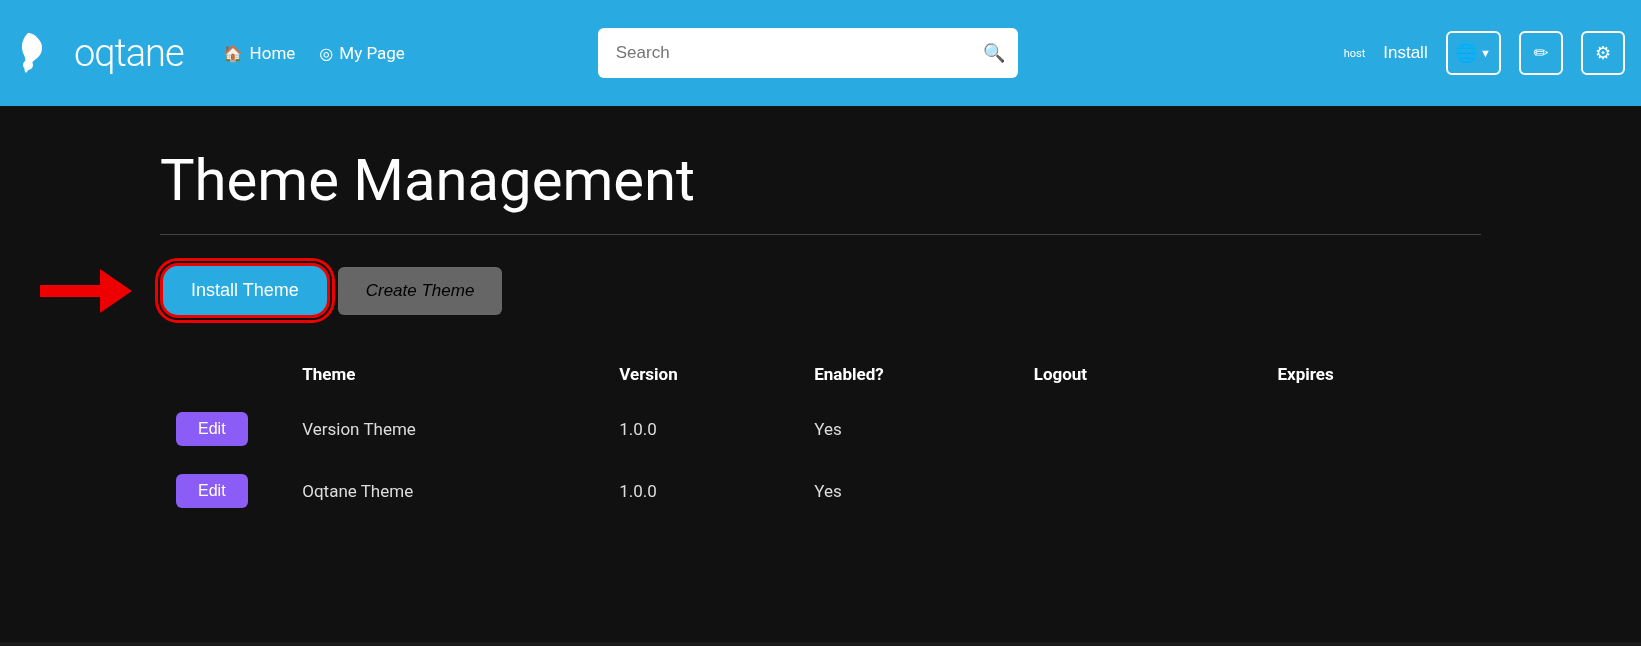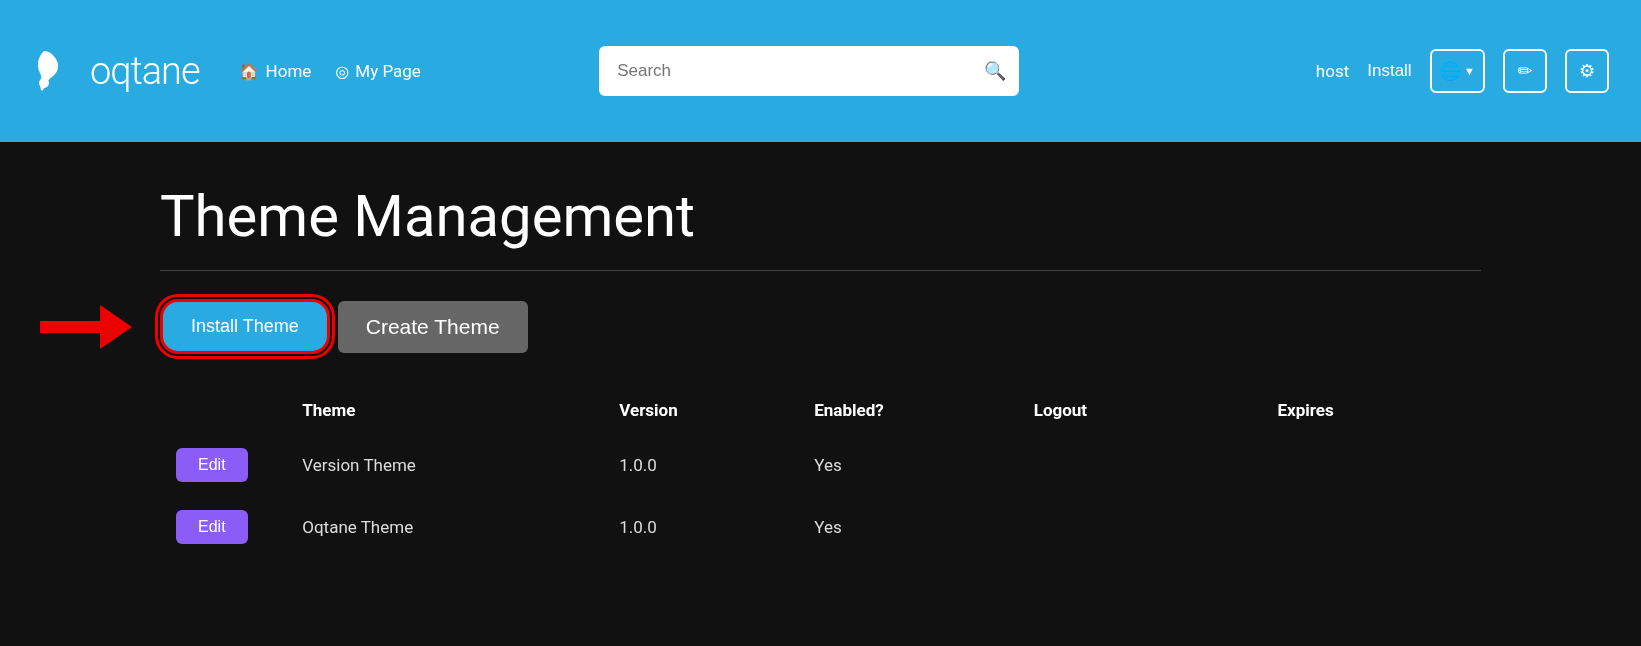--- a/index.html
+++ b/index.html
@@ -1,24 +1,24 @@
 <!DOCTYPE html>
 <html><head>
   <meta charset="utf-8">
   <style>
     * { margin: 0; padding: 0; box-sizing: border-box; }
     body { font-family: -apple-system, BlinkMacSystemFont, 'Segoe UI', Roboto, sans-serif; background: #1a1a1a; color: #fff; width: 1641px; min-height: 646px; }
 
     
     .header {
       background: #29abe2;
-      height: 142px;
-      display: flex;
-      align-items: center;
-      padding: 0 32px;
+      height: 106px;
+      display: flex;
+      align-items: center;
+      padding: 0 16px;
       gap: 20px;
     }
     .logo-area {
       display: flex;
       align-items: center;
       gap: 10px;
       margin-right: 20px;
     }
     .logo-icon {
       width: 48px;
@@ -76,21 +76,21 @@
       font-size: 18px;
     }
     .header-right {
       display: flex;
       align-items: center;
       gap: 18px;
       margin-left: auto;
     }
     .host-text {
       color: #fff;
-      font-size: 17px;
+      font-size: 11px;
     }
     .logout-btn {
       color: #fff;
       font-size: 17px;
       background: none;
       border: none;
       cursor: pointer;
     }
     .icon-btn {
       width: 44px;
@@ -169,28 +169,29 @@
       border-radius: 18px;
       padding: 14px 28px;
       font-size: 18px;
       cursor: pointer;
       font-weight: 500;
       outline: 3px solid #e00;
       outline-offset: 2px;
     }
     .create-theme-btn {
       background: #666;
-      color: #ffffff;
+      color: #000000;
       border: none;
       border-radius: 6px;
       padding: 14px 28px;
-      font-size: 21px;
+      font-size: 17px;
       cursor: pointer;
       font-weight: 500;
       margin-left: 8px;
+      font-style: italic;
     }
 
     
     .theme-table {
       width: 100%;
       border-collapse: collapse;
     }
     .theme-table th {
       color: #fff;
       font-size: 17px;

